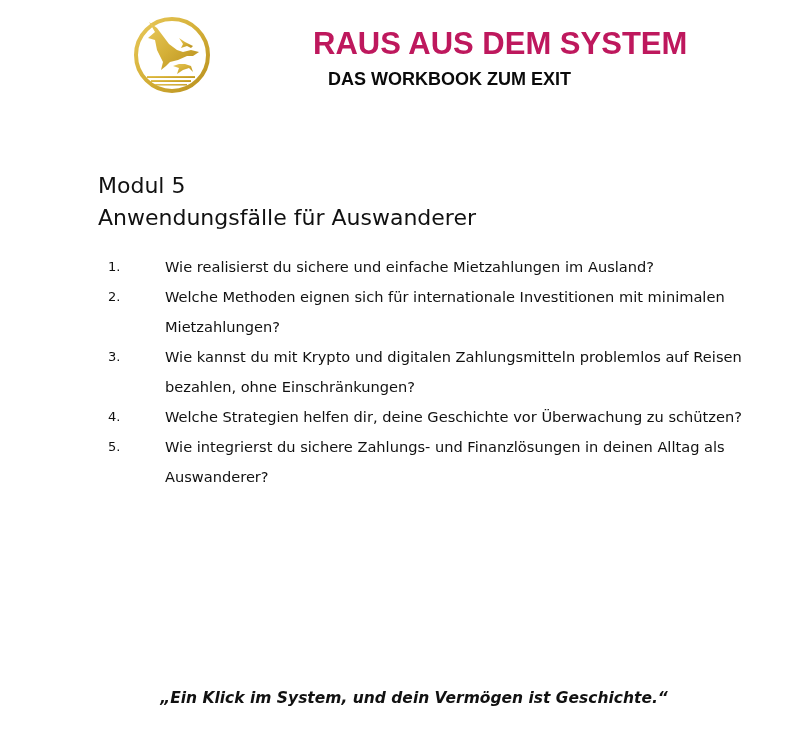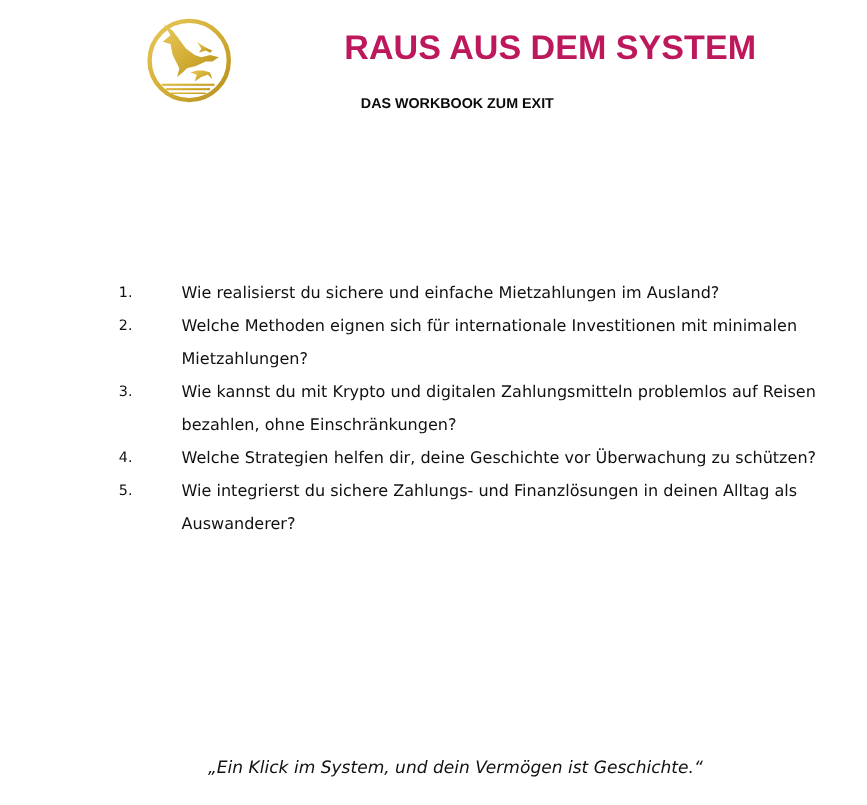--- a/index.html
+++ b/index.html
@@ -31,24 +31,23 @@
       letter-spacing: 0px;
       color: #be185d;
       white-space: nowrap;
     }
     .subtitle {
       position: absolute;
       left: 328px;
       top: 69px;
       font-family: "Liberation Sans", sans-serif;
       font-weight: bold;
-      font-size: 13px;
+      font-size: 18px;
       color: #0a0a0a;
       white-space: nowrap;
-      margin-top: 17px;
     }
     .module-heading {
       position: absolute;
       left: 98px;
       top: 170px;
       font-family: "DejaVu Sans", sans-serif;
       font-size: 22px;
       line-height: 32px;
       color: #111111;
     }
@@ -80,21 +79,21 @@
       margin-left: 19px;
     }
     .quote {
       position: absolute;
       left: 0;
       right: 0;
       top: 689px;
       text-align: center;
       font-family: "DejaVu Sans", sans-serif;
       font-style: italic;
-      font-weight: normal;
+      font-weight: bold;
       font-size: 15.5px;
       color: #111111;
       padding-left: 40px;
     }
   </style>
 </head>
 <body>
 
 <div class="logo">
   <svg width="78" height="78" viewBox="0 0 78 78" xmlns="http://www.w3.org/2000/svg">
@@ -112,20 +111,22 @@
     <rect x="14" y="60" width="48" height="2" fill="url(#gold)"></rect>
     <rect x="18" y="64" width="40" height="2" fill="url(#gold)"></rect>
     <rect x="22" y="68" width="32" height="1.5" fill="url(#gold)"></rect>
   </svg>
 </div>
 
 <div class="title">RAUS AUS DEM SYSTEM</div>
 <div class="subtitle">DAS WORKBOOK ZUM EXIT</div>
 
 <div class="module-heading">
+  <div>Modul 5</div>
+  <div>Anwendungsfälle für Auswanderer</div>
 </div>
 
 <ol class="question-list">
   <li class="question-item">
     <span class="question-num">1.</span>
     <span class="question-text">Wie realisierst du sichere und einfache Mietzahlungen im Ausland?</span>
   </li>
   <li class="question-item">
     <span class="question-num">2.</span>
     <span class="question-text">Welche Methoden eignen sich für internationale Investitionen mit minimalen Mietzahlungen?</span>

